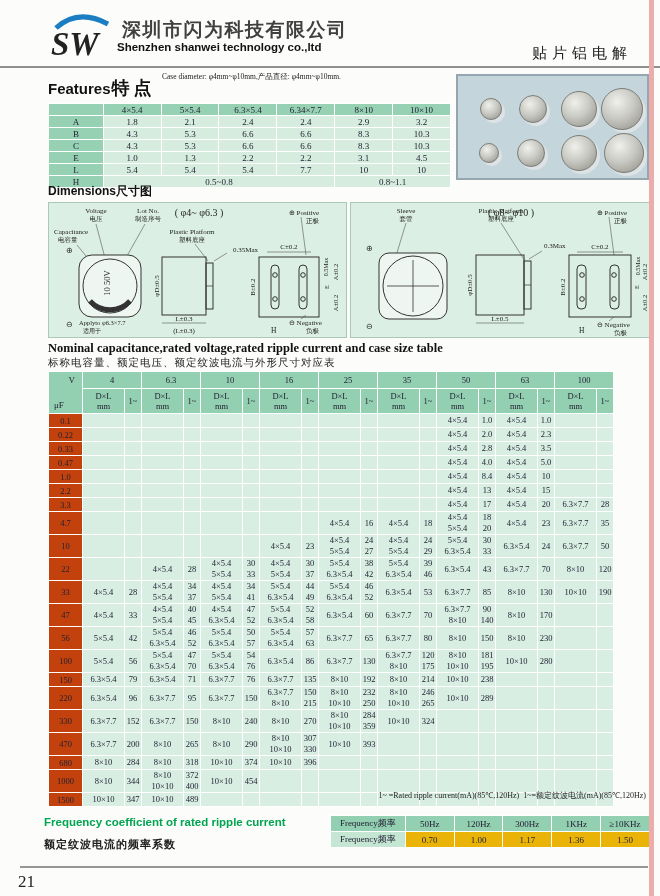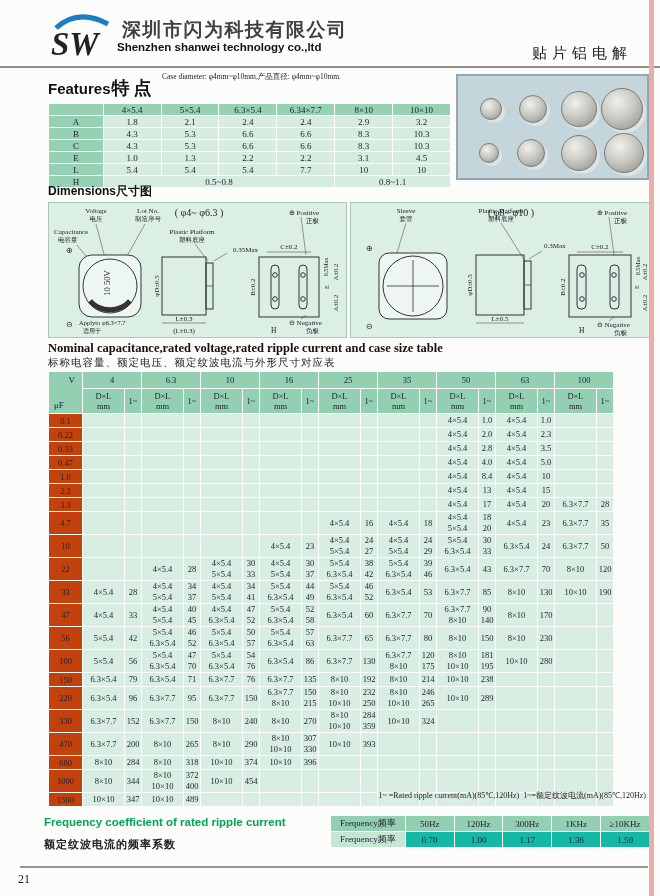--- a/index.html
+++ b/index.html
@@ -63,24 +63,24 @@
 
   
   #freq-title-en{left:44px;top:816px;font-family:"Liberation Sans",sans-serif;font-weight:bold;
                  font-size:11.5px;color:#00a551;}
   #freq-title-cn{left:44px;top:837px;font-family:"Liberation Sans",sans-serif;font-weight:bold;
                  font-size:11px;color:#222;letter-spacing:1px;}
   #freq-table{left:330px;top:815px;width:320px;}
   #freq-table th,#freq-table td{height:15px;}
   #freq-table tr:first-child th{background:#93cfb1;}
   #freq-table tr:last-child th{background:#c4e6d3;}
-  #freq-table td{background:#14b8a6;}
+  #freq-table td{background:#eab308;}
 
   #bottom-rule{left:20px;top:866px;width:628px;height:2px;background:#969696;}
-  #page-number{left:18px;top:872px;font-size:12px;color:#222;}
+  #page-number{left:18px;top:872px;font-size:17px;color:#222;}
   #edge-strip{left:649px;top:0;width:5px;height:896px;background:#ecaca9;}
 </style>
 </head>
 <body>
 
 <div class="abs" id="logo">
   <svg width="62" height="50" viewBox="0 0 62 50">
     <path d="M6,16 Q28,-4 58,12" stroke="#1b7ec2" stroke-width="5" fill="none"></path>
     <text x="1" y="43" font-size="33" font-weight="bold" font-style="italic" fill="#1b7ec2" font-family="Liberation Sans, sans-serif">SW</text>
   </svg>

